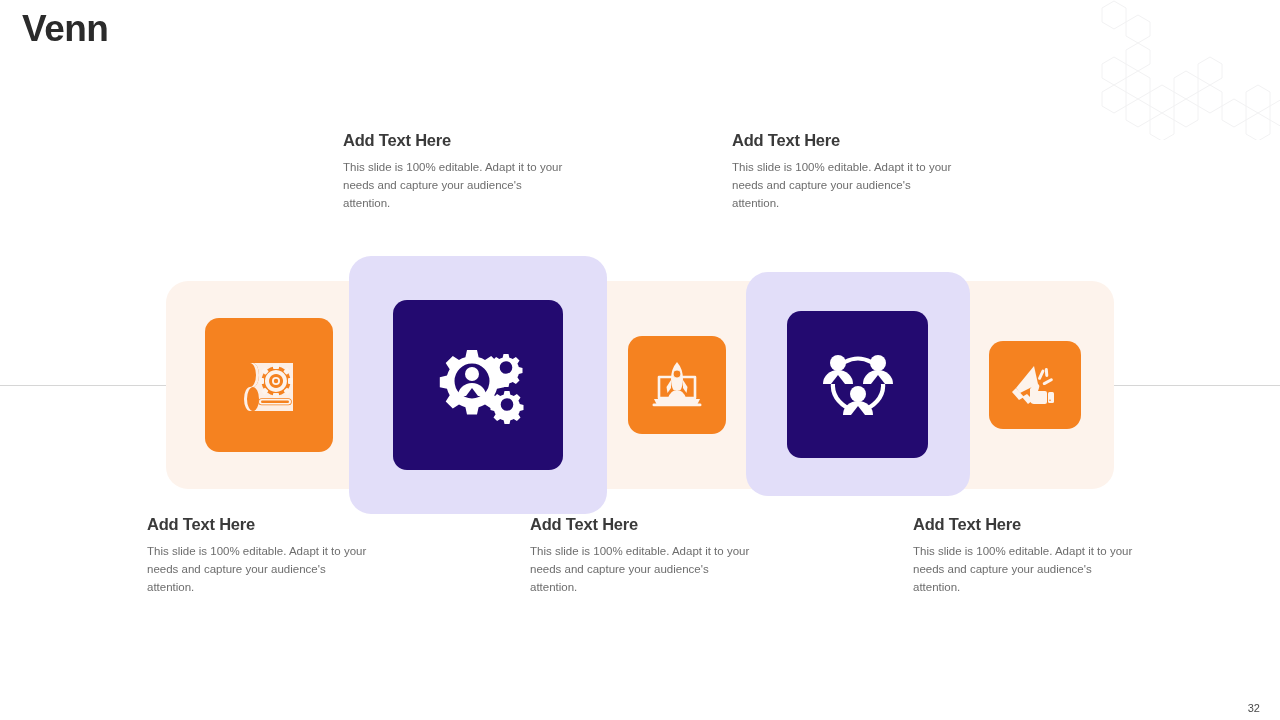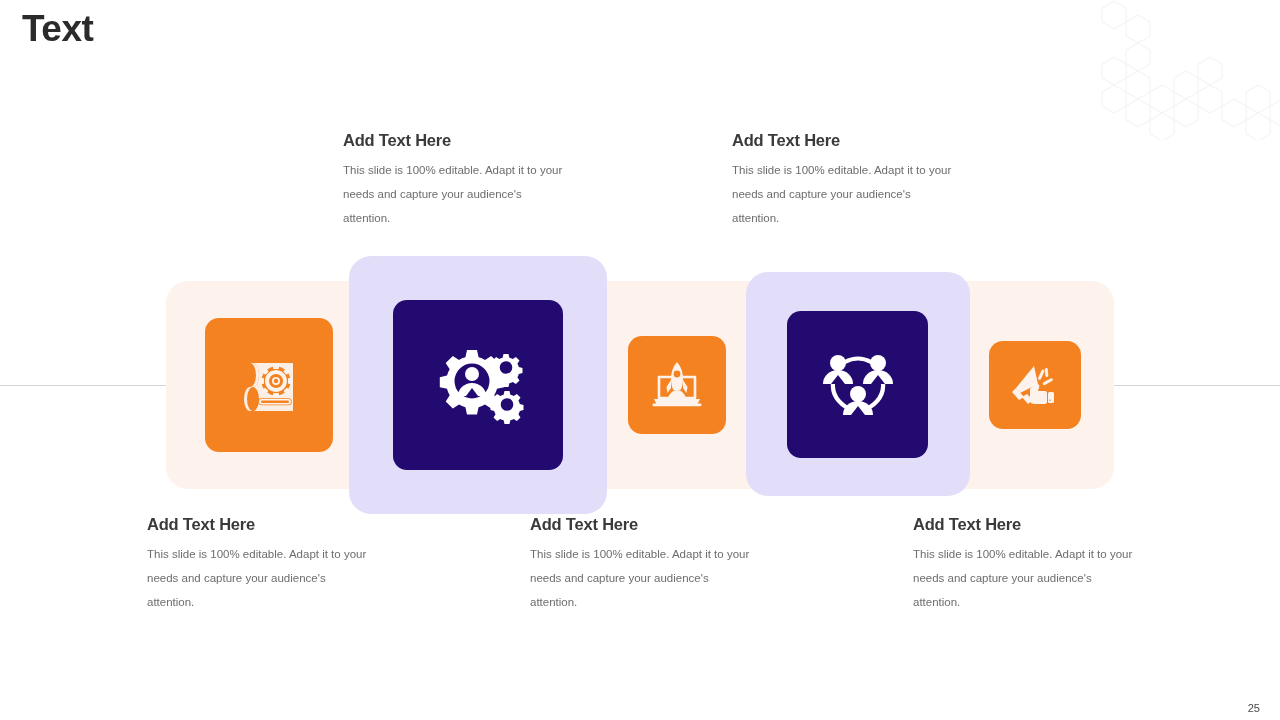--- a/index.html
+++ b/index.html
@@ -50,21 +50,21 @@
   .tile.navy   { background:#230A70; }
   .tile svg { display:block; }
 
   
   .txt-block { position:absolute; }
   .txt-head {
     font-size:16.5px; font-weight:bold; color:#3a3a3a;
     letter-spacing:-0.2px; margin-bottom:8px;
   }
   .txt-body {
-    font-size:11.5px; color:#6d6d6d; line-height:24px;
+    font-size:11.5px; color:#6d6d6d; line-height:18px;
   }
 
   
   .page-num {
     position:absolute; right:20px; bottom:6px;
     font-size:11px; color:#4a4a4a;
   }
 </style>
 </head>
 <body>
@@ -86,21 +86,21 @@
       <polygon points="94,106 106,99 118,106 118,120 106,127 94,120"></polygon>
       <polygon points="118,92 130,85 142,92 142,106 130,113 118,106"></polygon>
       <polygon points="118,64 130,57 142,64 142,78 130,85 118,78"></polygon>
       <polygon points="142,106 154,99 166,106 166,120 154,127 142,120"></polygon>
       <polygon points="166,92 178,85 190,92 190,106 178,113 166,106"></polygon>
       <polygon points="166,120 178,113 190,120 190,134 178,141 166,134"></polygon>
       <polygon points="190,106 202,99 214,106 214,120 202,127 190,120"></polygon>
     </g>
   </svg>
 
-  <div class="slide-title">Text</div>
+  <div class="slide-title">Venn</div>
 
   <div class="divider"></div>
 
   <div class="backdrop cream" style="left:166px; top:281px; width:208px; height:208px;"></div>
 
   <div class="backdrop cream" style="left:573px; top:281px; width:541px; height:208px;"></div>
 
   <div class="backdrop lav" style="left:349px; top:256px; width:258px; height:258px;"></div>
 
   <div class="backdrop lav" style="left:746px; top:272px; width:224px; height:224px;"></div>
@@ -258,15 +258,15 @@
   <div class="txt-block" style="left:530px; top:515px; width:220px;">
     <div class="txt-head">Add Text Here</div>
     <div class="txt-body">This slide is 100% editable. Adapt it to your needs and capture your audience's attention.</div>
   </div>
 
   <div class="txt-block" style="left:913px; top:515px; width:220px;">
     <div class="txt-head">Add Text Here</div>
     <div class="txt-body">This slide is 100% editable. Adapt it to your needs and capture your audience's attention.</div>
   </div>
 
-  <div class="page-num">25</div>
+  <div class="page-num">32</div>
 
 </div>
 
 </body></html>

